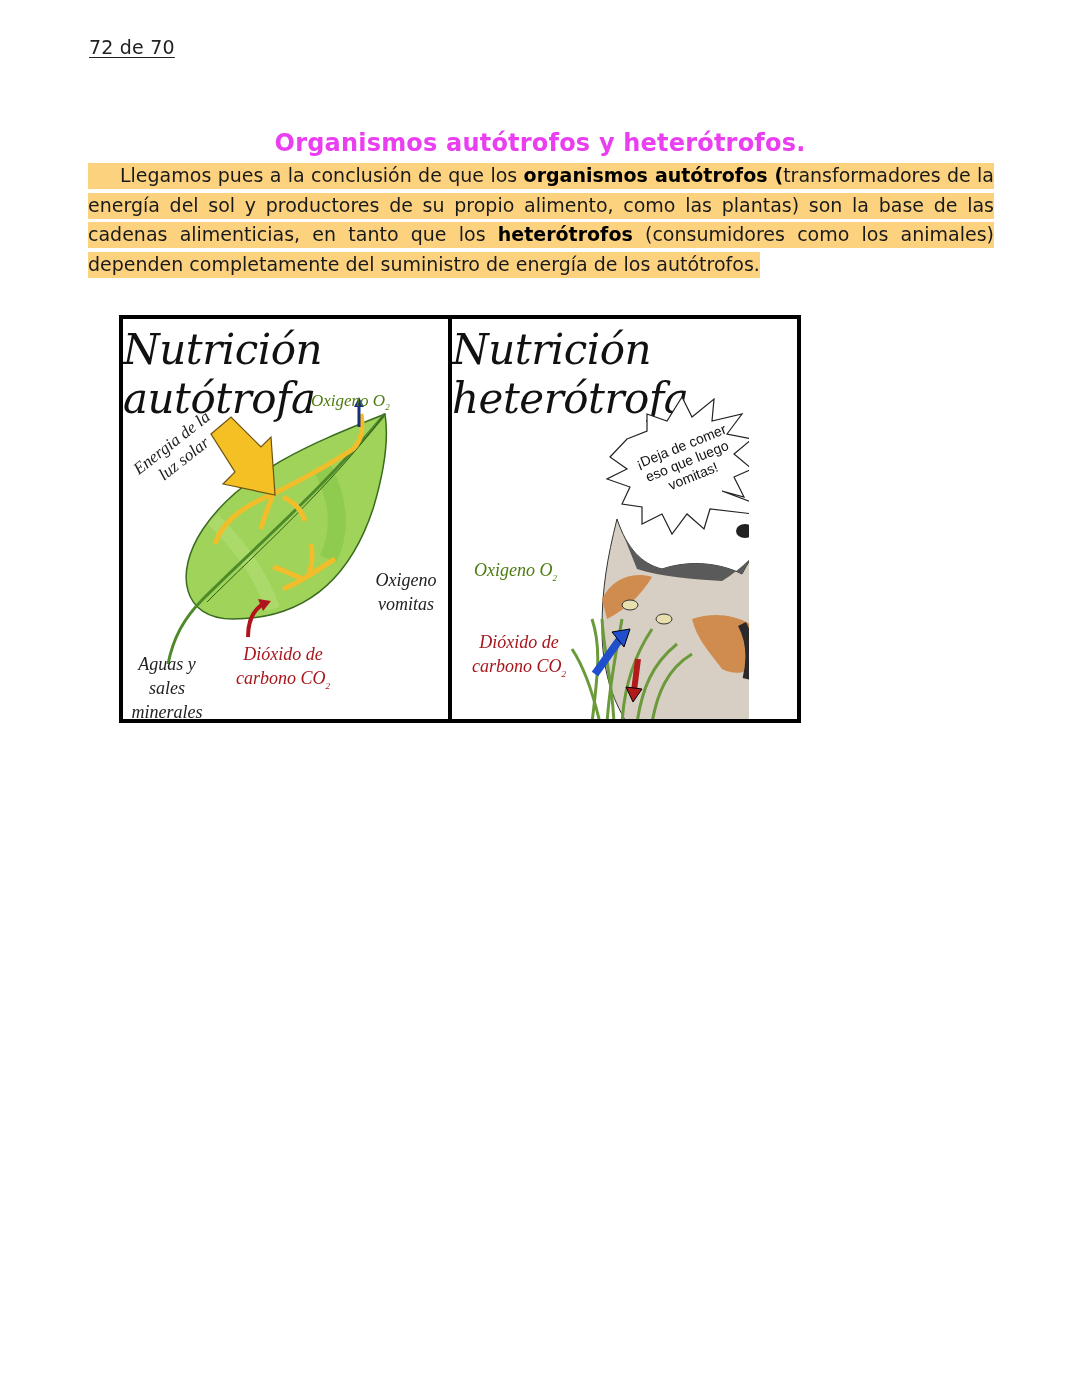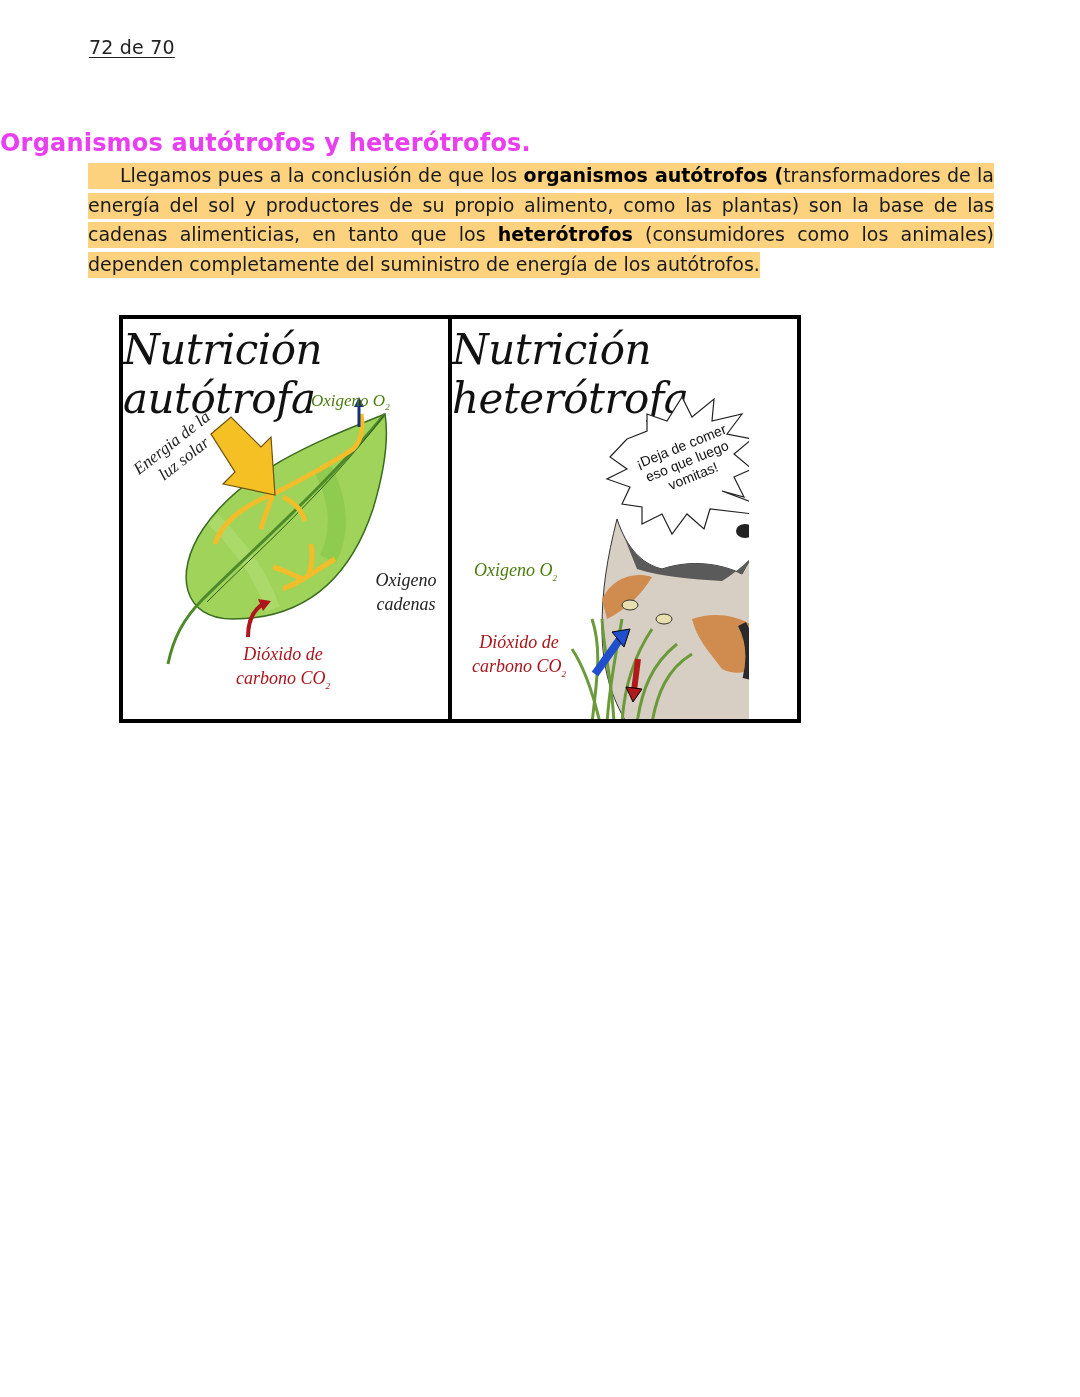--- a/index.html
+++ b/index.html
@@ -1,18 +1,18 @@
 <!DOCTYPE html>
 <html><head>
 <meta charset="utf-8">
 <style>
   html, body { margin:0; padding:0; background:#ffffff; }
   body { width:1080px; height:1397px; position:relative; overflow:hidden; font-family:"DejaVu Sans", sans-serif; color:#1a1a1a; }
   .page-num { position:absolute; left:89px; top:36px; font-size:19px; color:#222; text-decoration:underline; text-underline-offset:3px; letter-spacing:0.2px; }
-  .title { position:absolute; left:0; width:1080px; top:129px; text-align:left; font-size:24px; font-weight:bold; color:#e93ff0; letter-spacing:0.2px; }
+  .title { position:absolute; left:0; width:1080px; top:129px; text-align:center; font-size:24px; font-weight:bold; color:#e93ff0; letter-spacing:0.2px; }
   .para { position:absolute; left:88px; top:161px; width:906px; font-size:19px; line-height:29.5px; text-align:justify; }
   .para .hl { background:#fdd27f; box-decoration-break:clone; -webkit-box-decoration-break:clone; padding:1px 0 3px 0; }
   .para b { font-weight:bold; color:#000; }
   .indent { display:inline-block; width:32px; }
   .figure { position:absolute; left:119px; top:315px; width:682px; height:408px; border:4px solid #000; box-sizing:border-box; background:#fff; }
   .divider { position:absolute; left:325px; top:0; width:4px; height:100%; background:#000; }
   .panel { position:absolute; top:0; height:100%; overflow:hidden; }
   .panel.left { left:0; width:325px; }
   .panel.right { left:329px; width:297px; }
   .ptitle { position:absolute; top:6px; left:0; width:100%; text-align:left; font-family:"DejaVu Serif", serif; font-style:italic; font-size:42px; color:#111; letter-spacing:-0.5px; }
@@ -62,25 +62,30 @@
       <path d="M125,318 C125,300 132,290 140,285" fill="none" stroke="#b0141c" stroke-width="4"></path>
       <polygon points="135,280 148,282 140,292" fill="#b0141c"></polygon>
     </svg>
     <div class="lbl dark" style="left:0px;top:112px;width:110px;transform:rotate(-38deg);font-size:17px;line-height:20px;">
       <div>Energia de la</div>
       <div>luz solar</div>
     </div>
     <div class="lbl blue" style="left:188px;top:70px;font-size:17px;"><span>Oxigeno O</span><sub>2</sub></div>
     <div class="lbl dark" style="left:243px;top:249px;width:80px;">
       <div>Oxigeno</div>
-      <div>cadenas</div>
+      <div>vomitas</div>
     </div>
     <div class="lbl red" style="left:105px;top:323px;width:110px;">
       <div>Dióxido de</div>
       <div><span>carbono CO</span><sub>2</sub></div>
+    </div>
+    <div class="lbl dark" style="left:2px;top:333px;width:84px;">
+      <div>Aguas y</div>
+      <div>sales</div>
+      <div>minerales</div>
     </div>
   </div>
 
   <div class="divider"></div>
 
   <div class="panel right">
     <div class="ptitle">Nutrición heterótrofa</div>
     <svg width="345" height="404" viewBox="0 0 345 404">
 
       <polygon points="175,120 195,112 195,95 215,102 230,78 240,98 262,80 260,102 290,95 275,115 300,120 282,135 300,150 282,158 292,178 270,172 345,200 258,190 252,210 235,195 220,215 210,195 190,205 190,188 170,185 178,168 155,160 175,150 158,138" fill="#fff" stroke="#222" stroke-width="1.2"></polygon>

